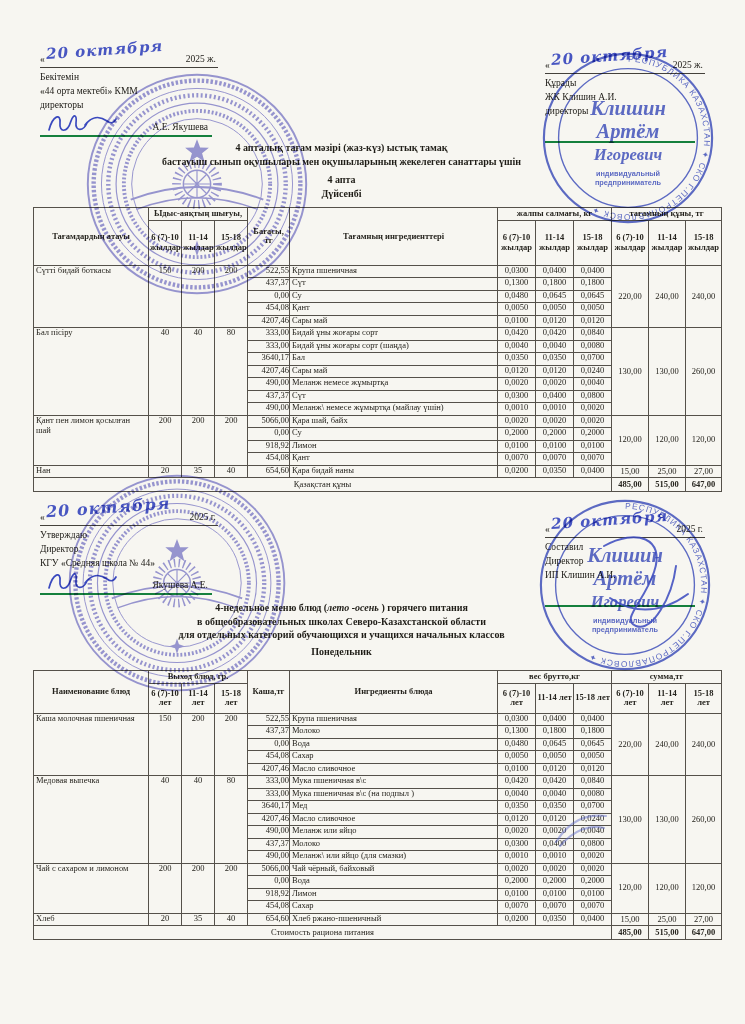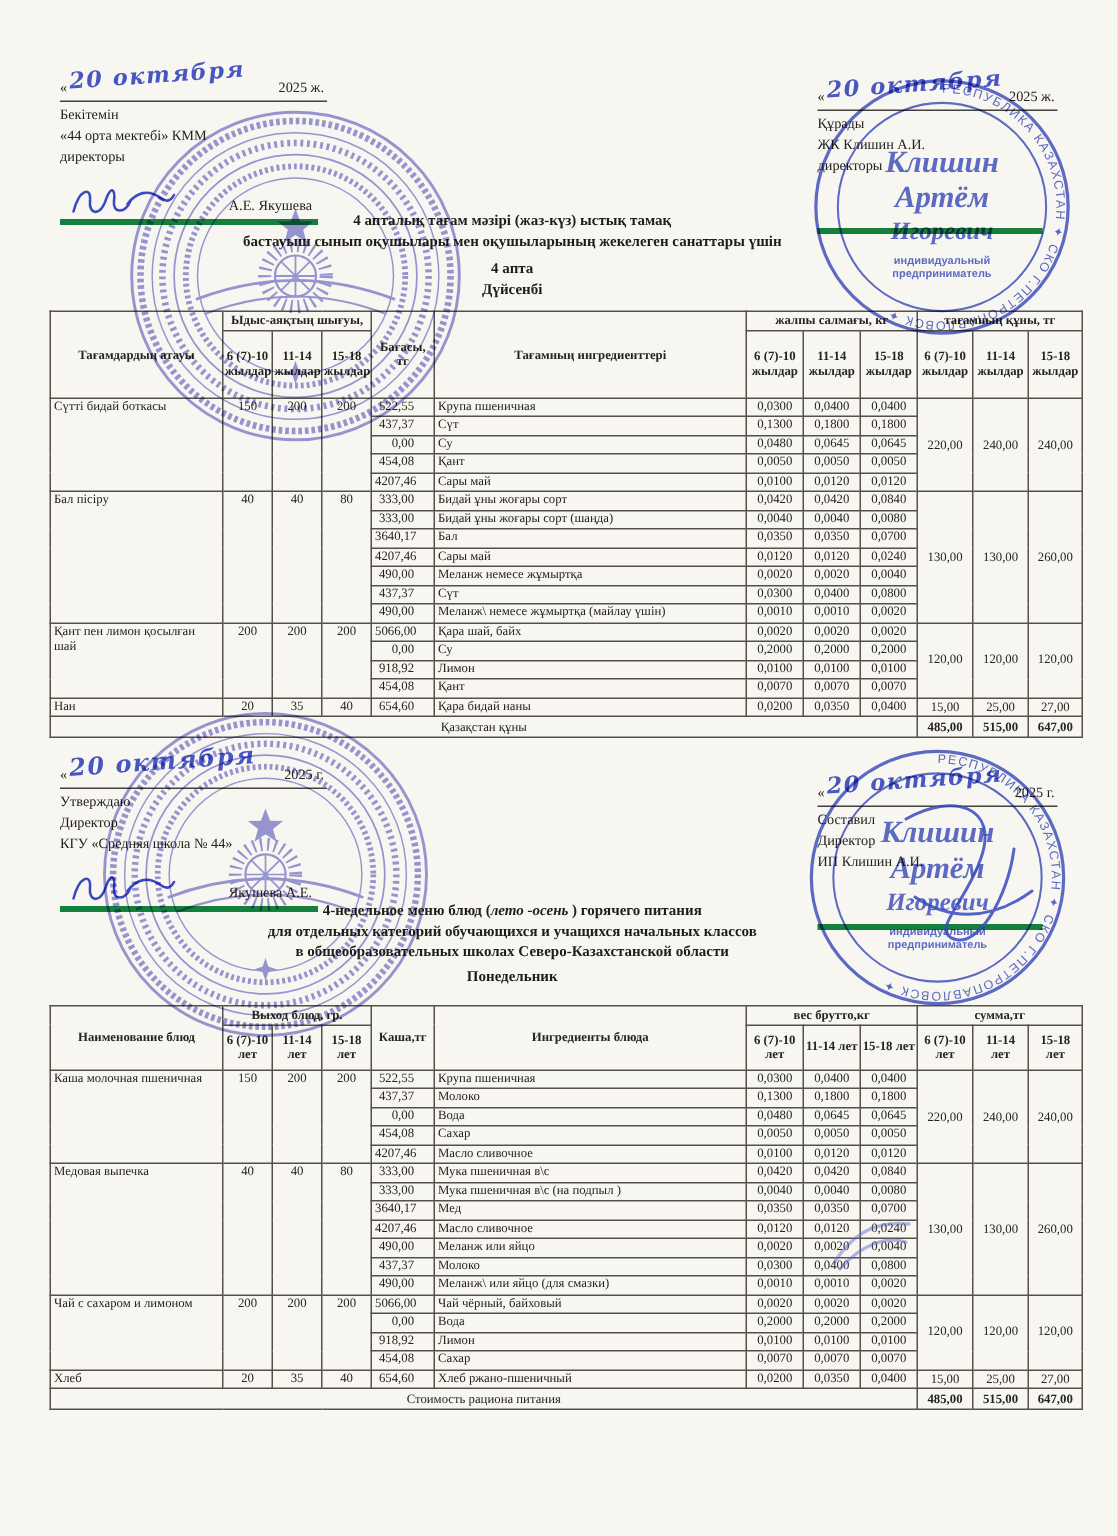--- a/index.html
+++ b/index.html
@@ -6,36 +6,36 @@
   .page{position:relative;width:745px;height:1024px;margin:0 auto;background:#f7f6f1;
         font-family:"Liberation Serif", serif;color:#23211c;overflow:hidden;}
   
   .sig-block{position:absolute;font-size:9.5px;line-height:14px;color:#23211c;}
   .date-line{position:relative;width:178px;height:17px;border-bottom:1px solid #44413b;margin-bottom:2px;white-space:nowrap;}
   .date-line .q{position:absolute;bottom:1px;font-size:9.5px;}
   .date-line .q.open{left:0;}
   .date-line .year{position:absolute;right:2px;bottom:1px;font-size:9.5px;}
   .hw{position:absolute;left:6px;top:-7px;font-family:"DejaVu Serif", serif;font-style:italic;font-weight:bold;
       color:#3a49be;font-size:15px;letter-spacing:1px;transform:rotate(-4deg);opacity:.92;white-space:nowrap;}
-  .sig-row{position:relative;width:172px;height:20px;border-bottom:4px solid #15803d;margin-top:14px;}
+  .sig-row{position:relative;width:172px;height:20px;border-bottom:2px solid #15803d;margin-top:3px;}
   .sig-row .signer{position:absolute;right:4px;bottom:1px;font-size:9.5px;}
   .sig-row svg{position:absolute;left:6px;top:-4px;}
   
   .doc-title{position:absolute;left:0;width:683px;text-align:center;font-weight:bold;
              font-size:10px;line-height:13.5px;color:#1f1d17;}
   .doc-title .gap{height:5px;}
   
   .tbl-wrap{position:absolute;left:33px;}
   .menu-table{border-collapse:collapse;table-layout:fixed;width:688px;font-size:8.5px;
               color:#26241e;border:1.5px solid #3f3c36;}
   .menu-table th,.menu-table td{border:1px solid #55514a;padding:0 2px;line-height:1.15;overflow:hidden;}
   .menu-table th{font-weight:bold;text-align:center;vertical-align:middle;padding:1px;}
   .menu-table td{height:11.5px;vertical-align:top;}
   .menu-table td.num{text-align:center;}
-  .menu-table td.price{text-align:right;padding-right:13px;}
+  .menu-table td.price{text-align:right;padding-right:0;}
   .menu-table td.out{text-align:center;}
   .menu-table td.sum{vertical-align:middle;text-align:center;}
   .menu-table td.dish{vertical-align:top;}
   .t-kz th.age{height:42px;}
   .t-ru th.age{height:27px;}
   .menu-table .foot-label{text-align:center;vertical-align:middle;height:13px;}
   .menu-table .tot{font-weight:bold;text-align:center;vertical-align:middle;}
   
   .stamp{position:absolute;mix-blend-mode:multiply;pointer-events:none;}
   .ipname{font-family:"Liberation Serif", serif;font-style:italic;font-weight:bold;fill:#4354c6;}
@@ -344,22 +344,22 @@
       <span class="year">2025 г.</span>
     </div>
     <div>Составил</div>
     <div>Директор</div>
     <div>ИП Клишин А.И.</div>
     <div class="sig-row" style="width:150px;"></div>
   </div>
 
   <div class="doc-title" style="top:601px;">
     <div><span>4-недельное меню блюд (</span><i>лето -осень</i><span> ) горячего питания</span></div>
+    <div>в общеобразовательных школах Северо-Казахстанской области</div>
     <div>для отдельных категорий обучающихся и учащихся начальных классов</div>
-    <div>в общеобразовательных школах Северо-Казахстанской области</div>
     <div class="gap" style="height:3px;"></div>
     <div>Понедельник</div>
   </div>
 
   <div class="tbl-wrap" id="mount-ru" style="top:670px;">
       <table class="menu-table t-ru">
         <colgroup>
           <col style="width: 115px;">
           <col style="width: 33px;">
           <col style="width: 33px;">

